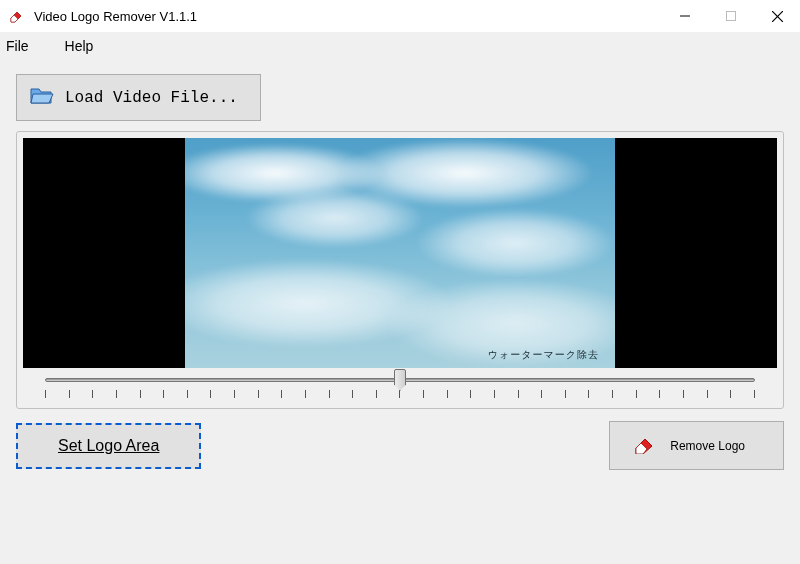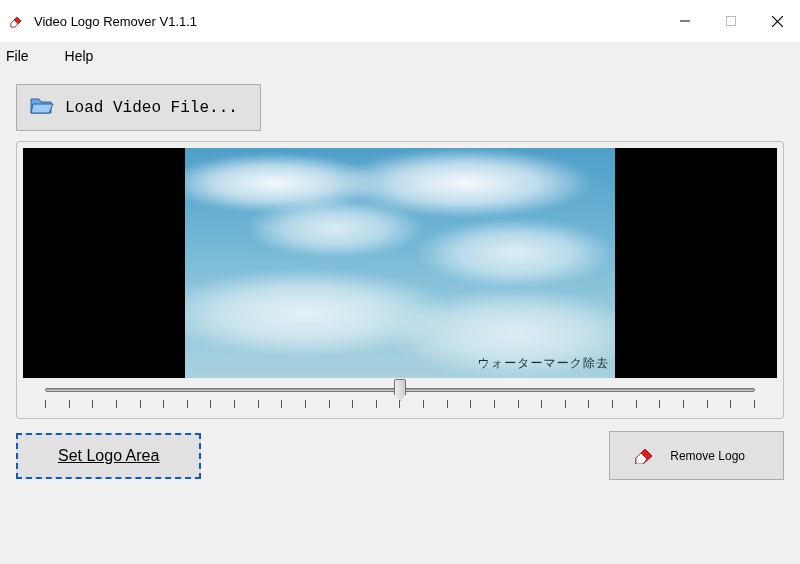--- a/index.html
+++ b/index.html
@@ -5,21 +5,21 @@
   * { box-sizing: border-box; }
   body {
     margin: 0;
     font-family: "Segoe UI", Tahoma, sans-serif;
     background: #f0f0f0;
     width: 800px;
     height: 564px;
     overflow: hidden;
   }
   .titlebar {
-    height: 42px;
+    height: 32px;
     background: #ffffff;
     display: flex;
     align-items: center;
     padding: 0 0 0 8px;
     font-size: 13px;
   }
   .titlebar .icon {
     width: 16px; height: 16px;
     margin-right: 8px;
     display: inline-block;
@@ -84,24 +84,24 @@
     background: linear-gradient(to bottom, #4f9fc9 0%, #6cb3d4 35%, #8fc6db 65%, #a9d1de 100%);
   }
   .cloud {
     position: absolute;
     background: radial-gradient(ellipse at center, rgba(255,255,255,0.95) 0%, rgba(255,255,255,0.6) 40%, rgba(255,255,255,0) 70%);
     border-radius: 50%;
     filter: blur(2px);
   }
   .wm-text {
     position: absolute;
-    right: 6px;
+    right: 16px;
     bottom: 6px;
     color: #1a2a33;
-    font-size: 12px;
+    font-size: 10px;
     font-family: serif;
     letter-spacing: 1px;
   }
 
   .slider-wrap {
     padding: 10px 22px 4px 22px;
   }
   .slider-track {
     position: relative;
     height: 4px;

